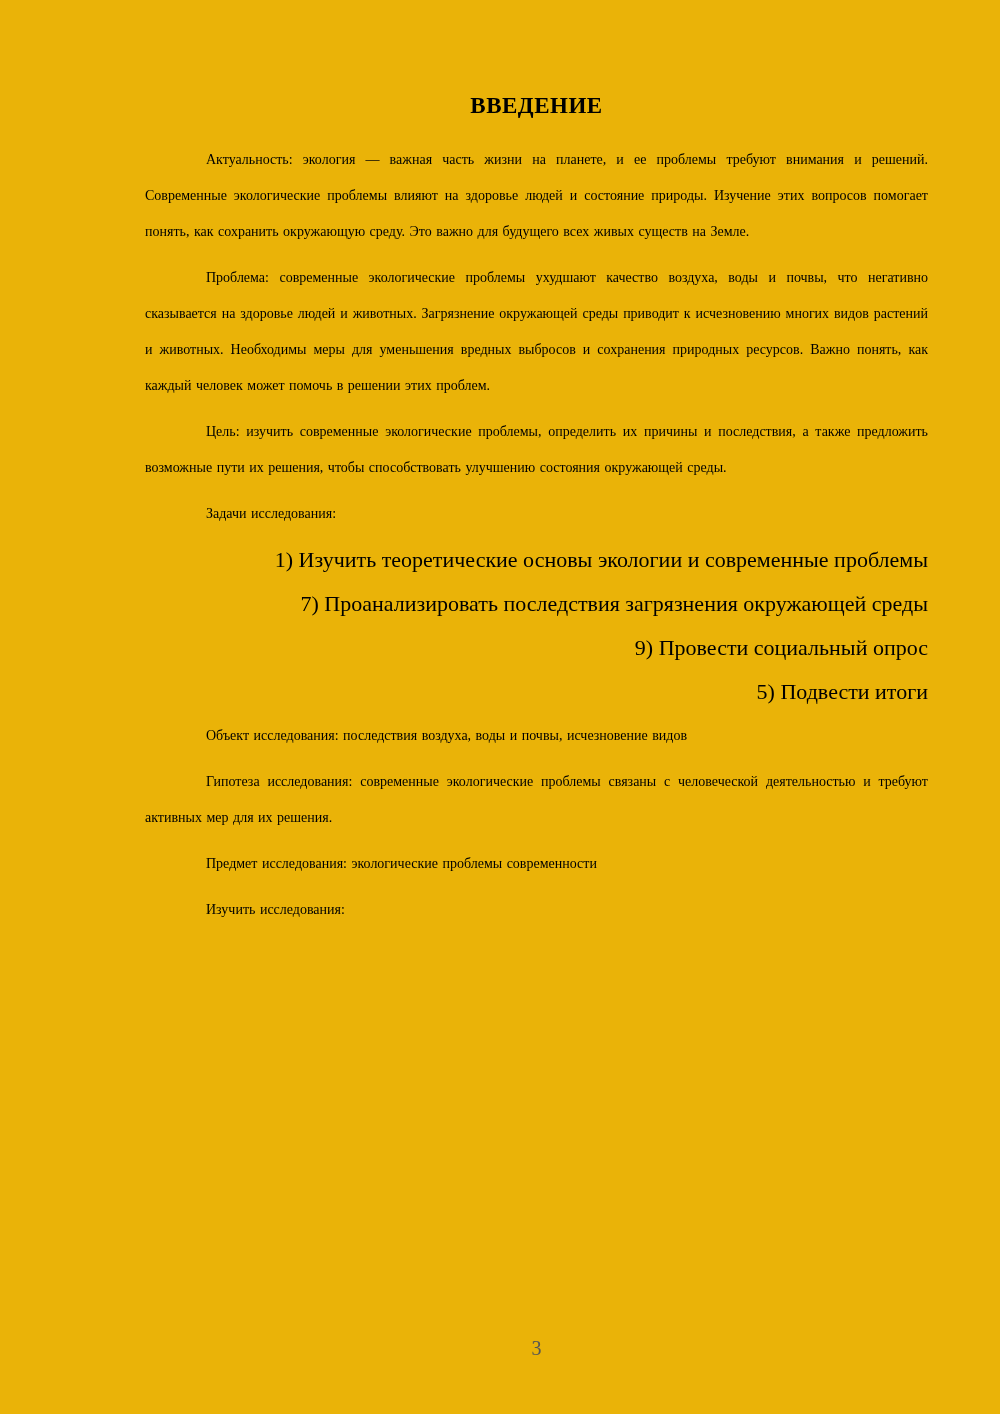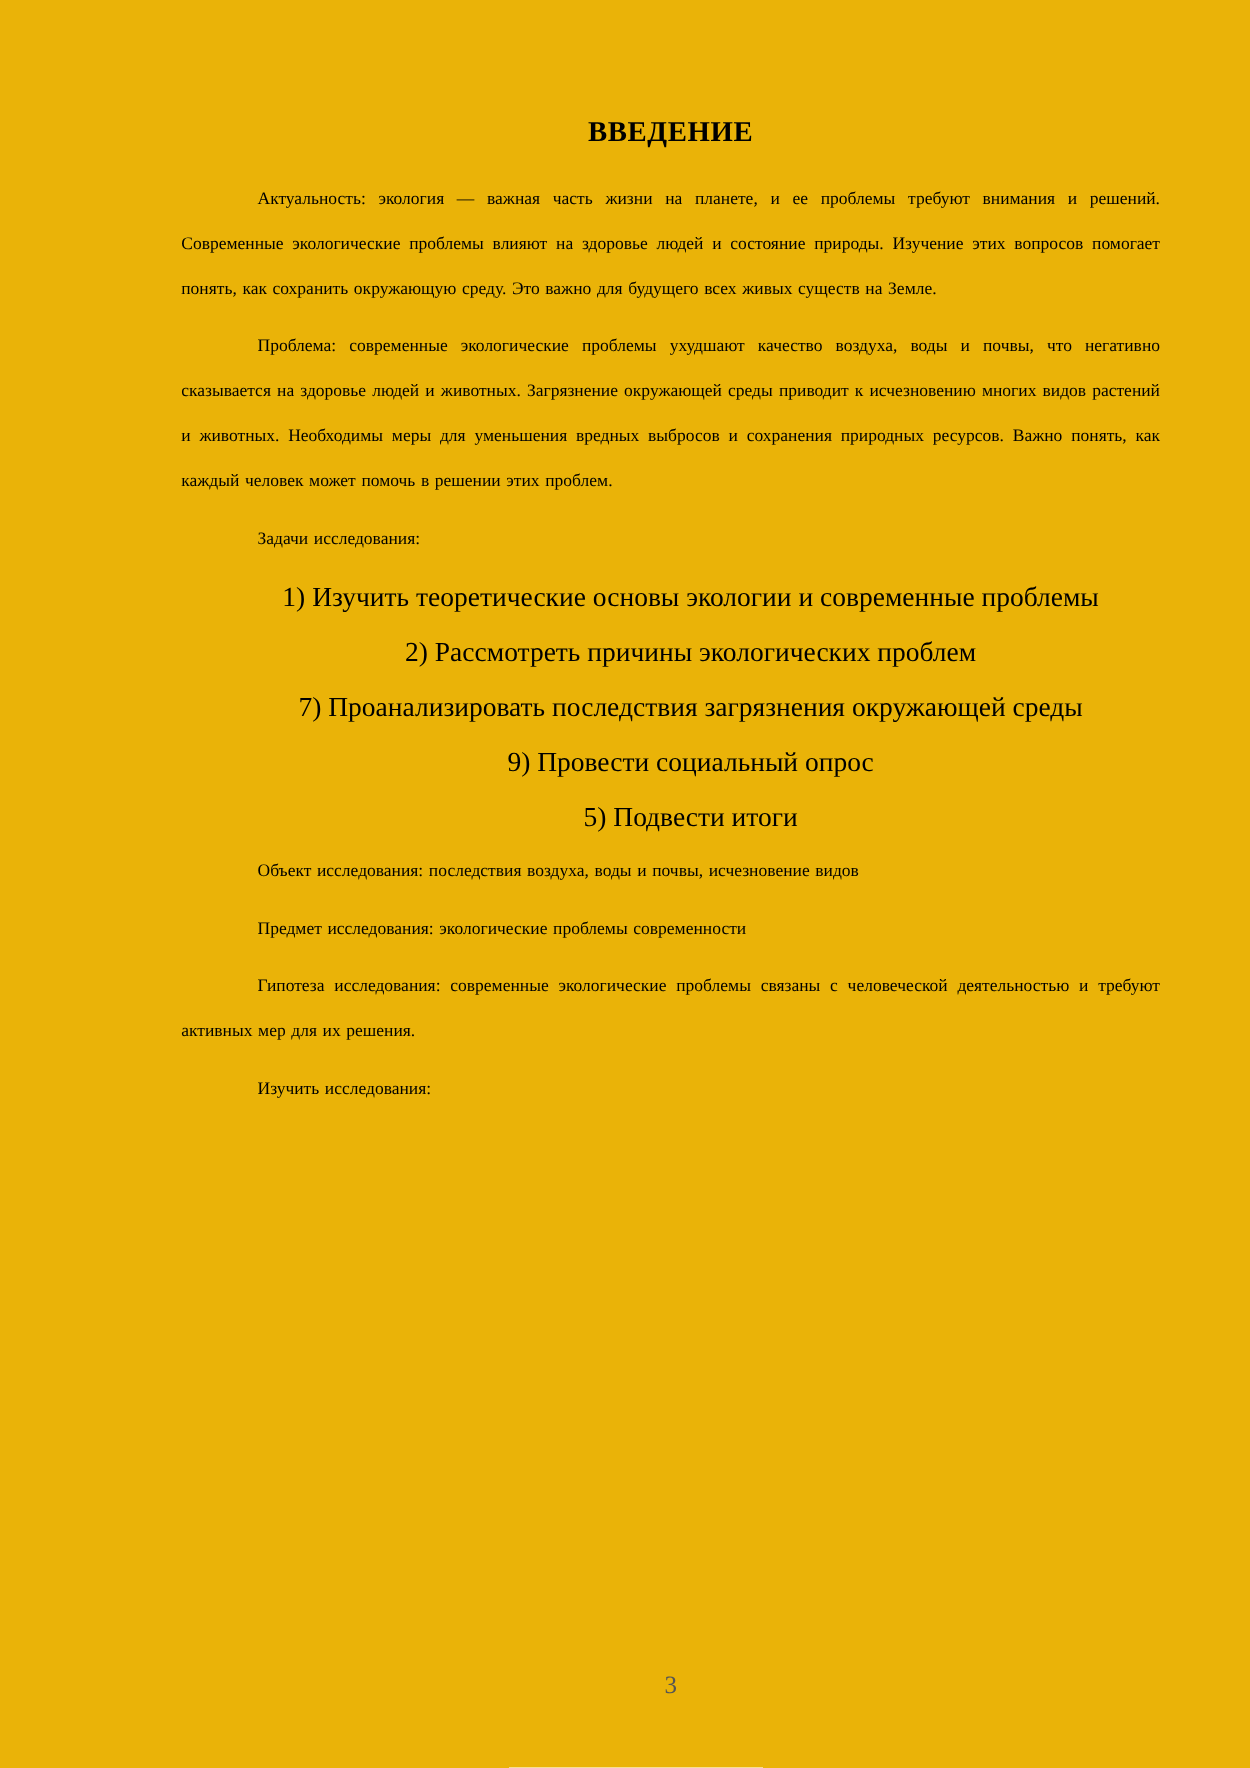--- a/index.html
+++ b/index.html
@@ -30,21 +30,21 @@
     font-size: 14px;
     line-height: 36px;
     text-align: justify;
     text-indent: 61px;
     margin: 0 0 10px 0;
     word-spacing: 1px;
   }
   p.task {
     font-size: 22px;
     line-height: 36px;
-    text-align: center;
+    text-align: right;
     text-indent: 32px;
     margin: 0 0 8px 0;
   }
   .page-number {
     position: absolute;
     left: 145px;
     right: 72px;
     top: 1330px;
     text-align: center;
     font-size: 20px;
@@ -53,28 +53,28 @@
   }
 </style>
 </head>
 <body>
 
 <div class="page">
   <h1 class="doc-title">ВВЕДЕНИЕ</h1>
 
   <p class="body">Актуальность: экология — важная часть жизни на планете, и ее проблемы требуют внимания и решений. Современные экологические проблемы влияют на здоровье людей и состояние природы. Изучение этих вопросов помогает понять, как сохранить окружающую среду. Это важно для будущего всех живых существ на Земле.</p>
   <p class="body">Проблема: современные экологические проблемы ухудшают качество воздуха, воды и почвы, что негативно сказывается на здоровье людей и животных. Загрязнение окружающей среды приводит к исчезновению многих видов растений и животных. Необходимы меры для уменьшения вредных выбросов и сохранения природных ресурсов. Важно понять, как каждый человек может помочь в решении этих проблем.</p>
+  <p class="body">Цель: изучить современные экологические проблемы, определить их причины и последствия, а также предложить возможные пути их решения, чтобы способствовать улучшению состояния окружающей среды.</p>
 
   <p class="body">Задачи исследования:</p>
 
   <p class="task">1) Изучить теоретические основы экологии и современные проблемы</p>
-  <p class="task">2) Рассмотреть причины экологических проблем</p>
   <p class="task">7) Проанализировать последствия загрязнения окружающей среды</p>
   <p class="task">9) Провести социальный опрос</p>
   <p class="task">5) Подвести итоги</p>
 
   <p class="body">Объект исследования: последствия воздуха, воды и почвы, исчезновение видов</p>
+  <p class="body">Гипотеза исследования: современные экологические проблемы связаны с человеческой деятельностью и требуют активных мер для их решения.</p>
   <p class="body">Предмет исследования: экологические проблемы современности</p>
-  <p class="body">Гипотеза исследования: современные экологические проблемы связаны с человеческой деятельностью и требуют активных мер для их решения.</p>
   <p class="body">Изучить исследования:</p>
 
   <div class="page-number">3</div>
 </div>
 
 </body></html>

